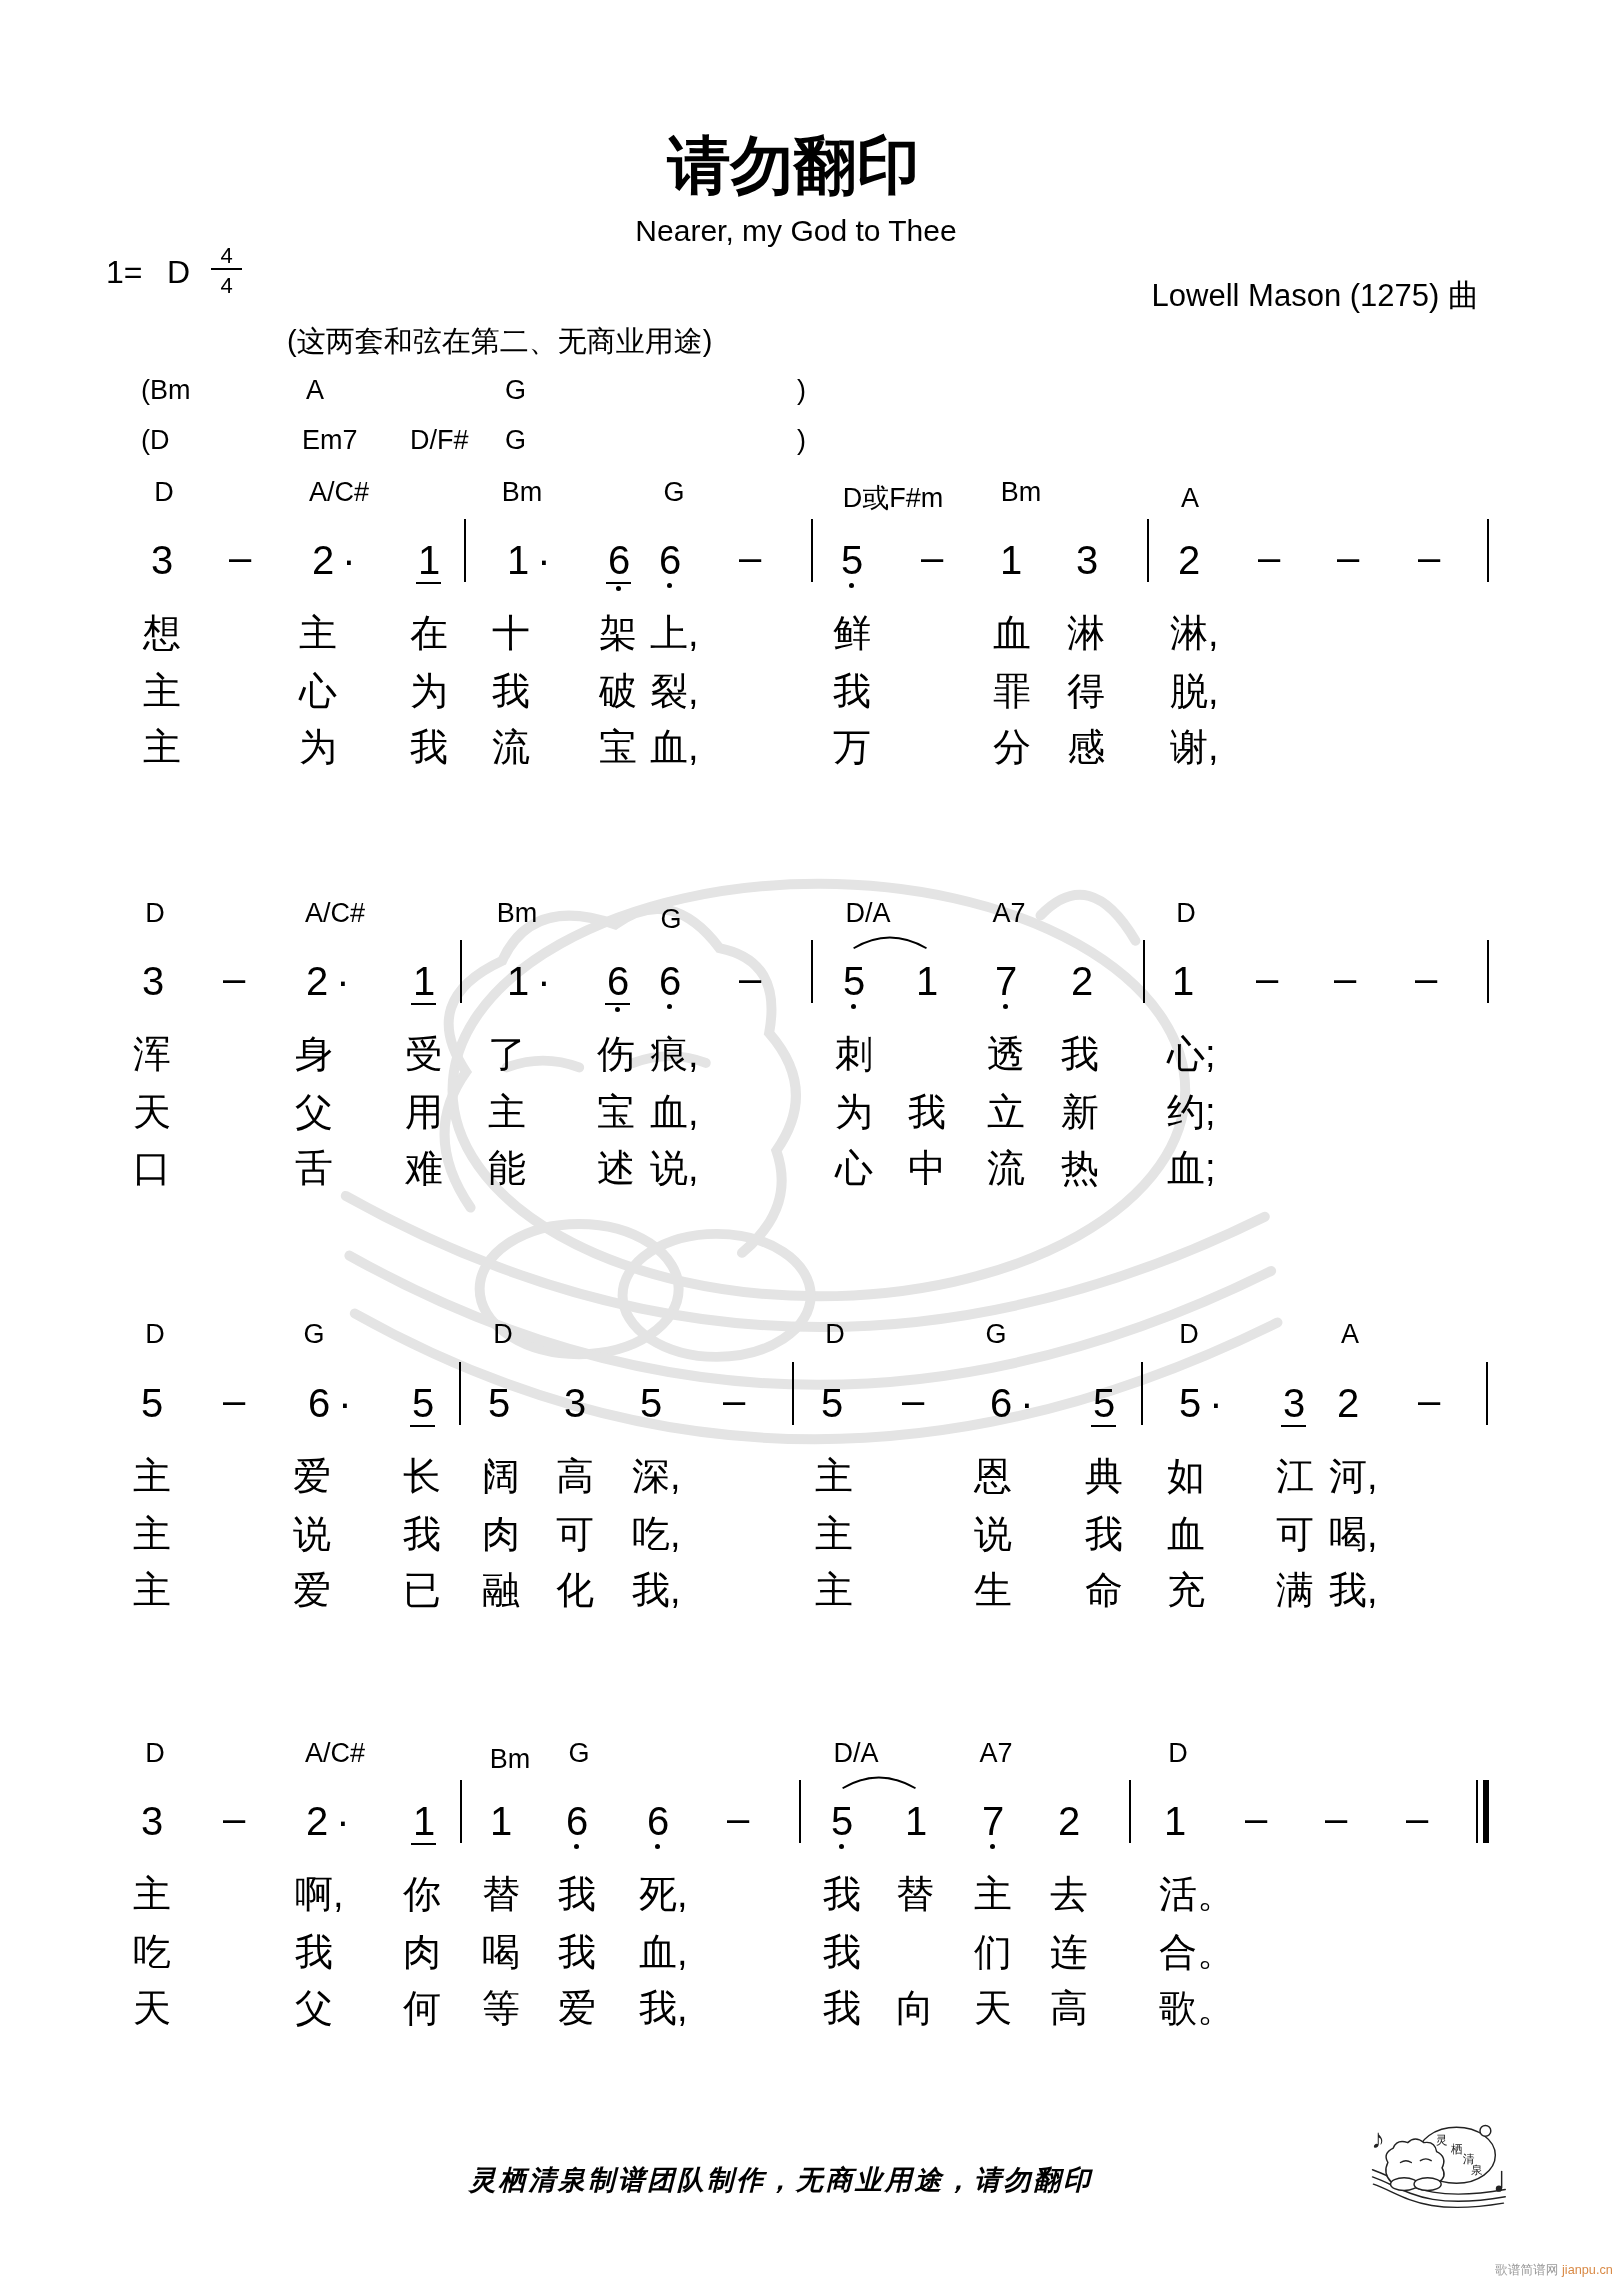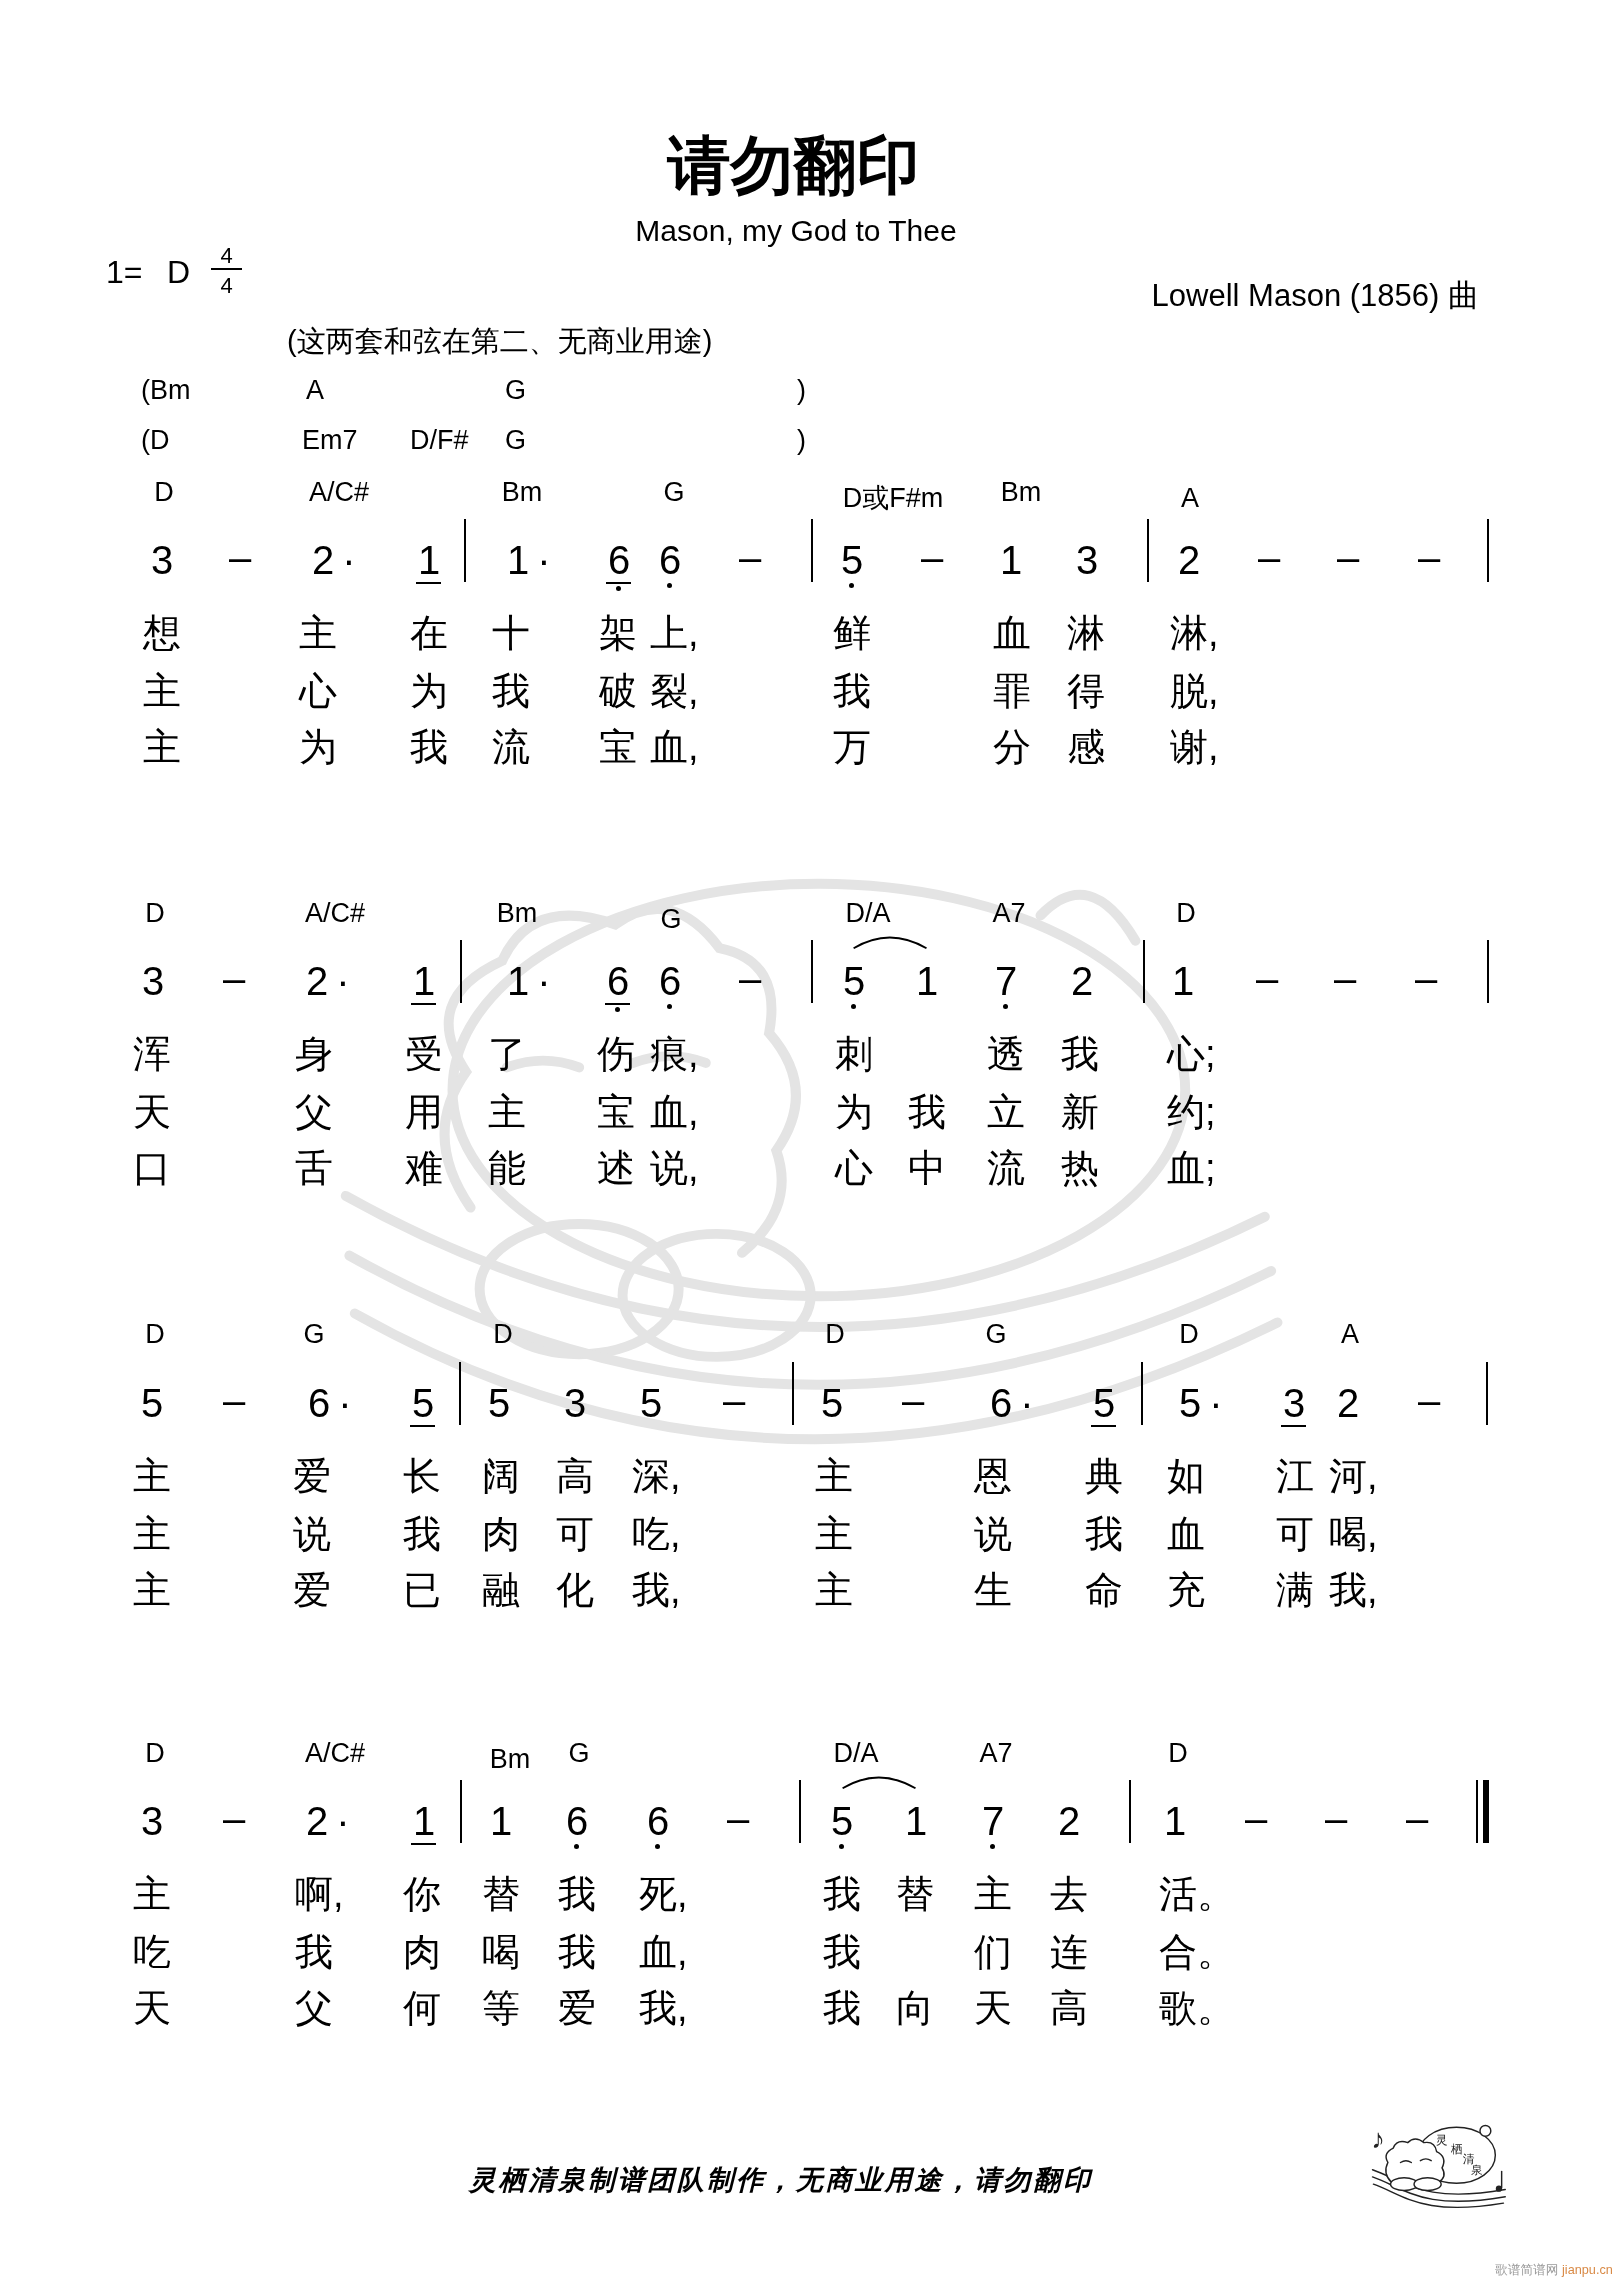--- a/index.html
+++ b/index.html
@@ -47,27 +47,27 @@
     <path d="M700 1175 Q740 1160 780 1175"></path>
     <ellipse cx="640" cy="1425" rx="110" ry="72"></ellipse>
     <ellipse cx="792" cy="1432" rx="104" ry="68"></ellipse>
     <path d="M382 1322 Q880 1600 1398 1345"></path>
     <path d="M386 1388 Q880 1665 1405 1405"></path>
     <path d="M392 1452 Q880 1725 1412 1462"></path>
   </g>
 </svg>
 
 <div class="z title">请勿翻印</div>
-<div class="z subtitle">Mason, my God to Thee</div>
+<div class="z subtitle">Nearer, my God to Thee</div>
 <div class="z keytxt" style="left:106px">1=</div>
 <div class="z keytxt" style="left:167px">D</div>
 <div class="z frac-num" style="left:211px;top:245px">4</div>
 <div class="z frac-line"></div>
 <div class="z frac-den" style="left:211px;top:275px">4</div>
-<div class="z composer">Lowell Mason (1856) 曲</div>
+<div class="z composer">Lowell Mason (1275) 曲</div>
 <div class="z chordnote">(这两套和弦在第二、无商业用途)</div>
 
 <div class="z alt" style="left:141px;top:377px">(Bm</div>
 <div class="z alt" style="left:306px;top:377px">A</div>
 <div class="z alt" style="left:505px;top:377px">G</div>
 <div class="z alt" style="left:797px;top:377px">)</div>
 <div class="z alt" style="left:141px;top:427px">(D</div>
 <div class="z alt" style="left:302px;top:427px">Em7</div>
 <div class="z alt" style="left:410px;top:427px">D/F#</div>
 <div class="z alt" style="left:505px;top:427px">G</div>

